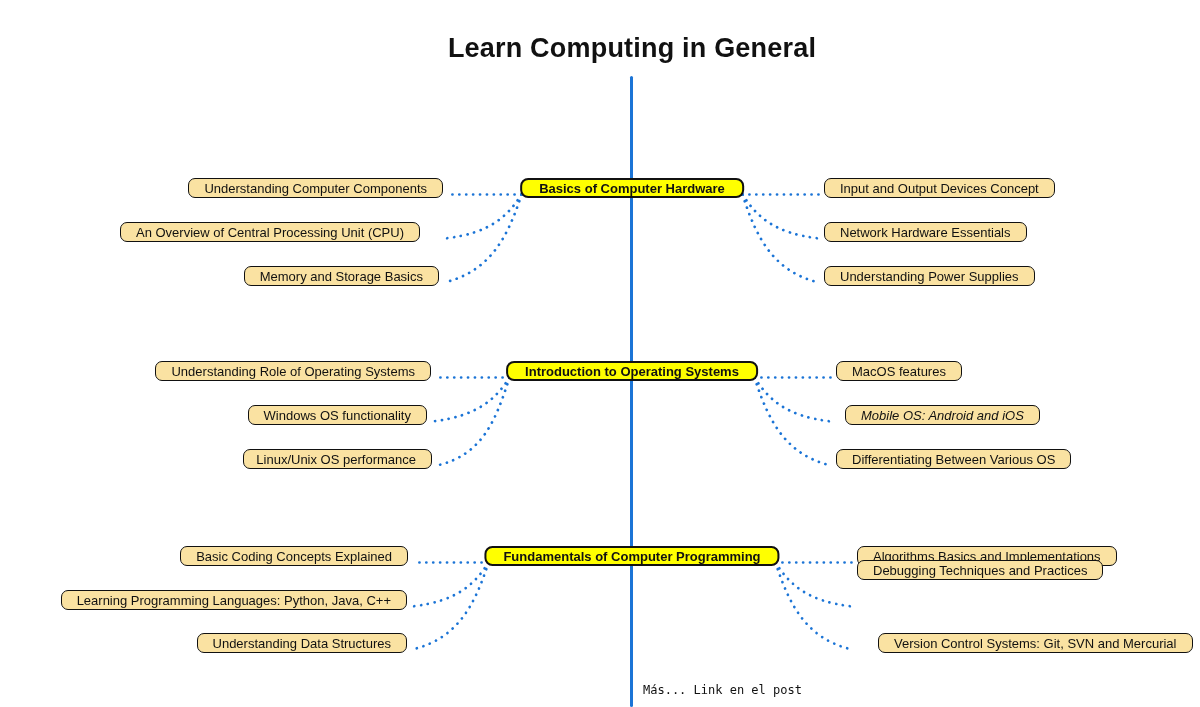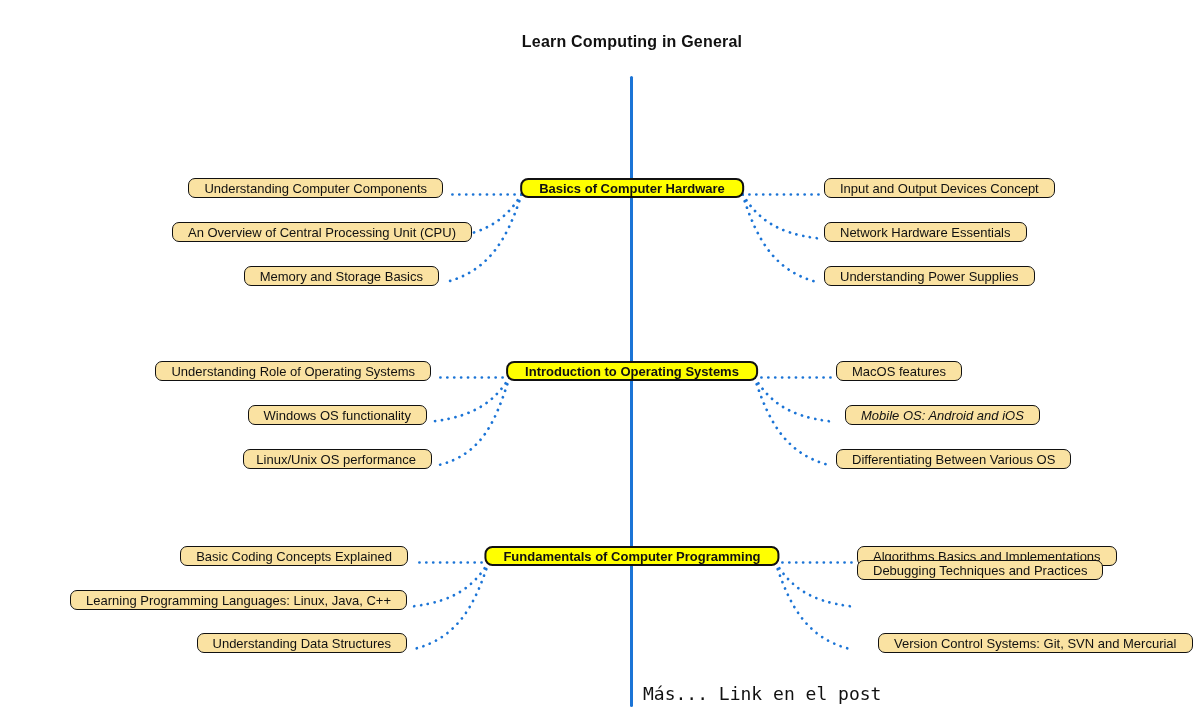--- a/index.html
+++ b/index.html
@@ -16,21 +16,21 @@
     width:1200px;
     height:707px;
     background:#ffffff;
     overflow:hidden;
   }
   .title{
     position:absolute;
     top:33px;
     left:632px;
     transform:translateX(-50%);
-    font-size:16px;
+    font-size:27px;
     font-weight:600;
     letter-spacing:0.2px;
     color:#111;
     white-space:nowrap;
     z-index:3;
   }
   .vline{
     position:absolute;
     left:630px;
     top:76px;
@@ -78,21 +78,21 @@
     background:var(--child-fill);
     border:1.8px solid var(--border);
     border-radius:7px;
     padding:0 15px;
   }
   .footer{
     position:absolute;
     left:643px;
     top:683px;
     font-family:"DejaVu Sans Mono", monospace;
-    font-size:18px;
+    font-size:12px;
     color:#111;
     z-index:3;
     white-space:nowrap;
   }
 </style>
 </head>
 <body>
 
 <div class="canvas">
 
@@ -117,41 +117,41 @@
       <path d="M488.5,562.5 C474.5,584.5 457,601.22 412,606.5" class="conn"></path>
       <path d="M488.5,562.5 C474.5,606 457,639.06 412,649.5" class="conn"></path>
       <path d="M775.5,562.5 L852,562.5" class="conn"></path>
       <path d="M775.5,562.5 C789.5,584.5 807,601.22 852,606.5" class="conn"></path>
       <path d="M775.5,562.5 C789.5,606 807,639.06 852,649.5" class="conn"></path>
     </svg>
 
   <div class="node center-node" style="top:178px;left:632px;">Basics of Computer Hardware</div>
 
   <div class="node child-node" style="top:178px;right:757px;">Understanding Computer Components</div>
-  <div class="node child-node" style="top:222px;right:728px;">An Overview of Central Processing Unit (CPU)</div>
+  <div class="node child-node" style="top:222px;right:780px;">An Overview of Central Processing Unit (CPU)</div>
   <div class="node child-node" style="top:266px;right:761px;">Memory and Storage Basics</div>
 
   <div class="node child-node" style="top:178px;left:824px;">Input and Output Devices Concept</div>
   <div class="node child-node" style="top:222px;left:824px;">Network Hardware Essentials</div>
   <div class="node child-node" style="top:266px;left:824px;">Understanding Power Supplies</div>
 
   <div class="node child-node" style="top:361px;right:769px;">Understanding Role of Operating Systems</div>
 
   <div class="node center-node" style="top:361px;left:632px;">Introduction to Operating Systems</div>
   <div class="node child-node" style="top:405px;right:773px;">Windows OS functionality</div>
   <div class="node child-node" style="top:449px;right:768px;padding-left:12px;">Linux/Unix OS performance</div>
 
   <div class="node child-node" style="top:361px;left:836px;">MacOS features</div>
   <div class="node child-node" style="top:405px;left:845px;font-style:italic;">Mobile OS: Android and iOS</div>
   <div class="node child-node" style="top:449px;left:836px;">Differentiating Between Various OS</div>
 
   <div class="node center-node" style="top:546px;left:632px;">Fundamentals of Computer Programming</div>
 
   <div class="node child-node" style="top:546px;right:792px;">Basic Coding Concepts Explained</div>
-  <div class="node child-node" style="top:590px;right:793px;">Learning Programming Languages: Linux, Java, C++</div>
+  <div class="node child-node" style="top:590px;right:793px;">Learning Programming Languages: Python, Java, C++</div>
   <div class="node child-node" style="top:633px;right:793px;">Understanding Data Structures</div>
 
   <div class="node child-node" style="top:546px;left:857px;">Algorithms Basics and Implementations</div>
   <div class="node child-node" style="top:560px;left:857px;">Debugging Techniques and Practices</div>
   <div class="node child-node" style="top:633px;left:857px;margin-left:21px;">Version Control Systems: Git, SVN and Mercurial</div>
 
   <div class="footer">Más... Link en el post</div>
 
 </div>
 

